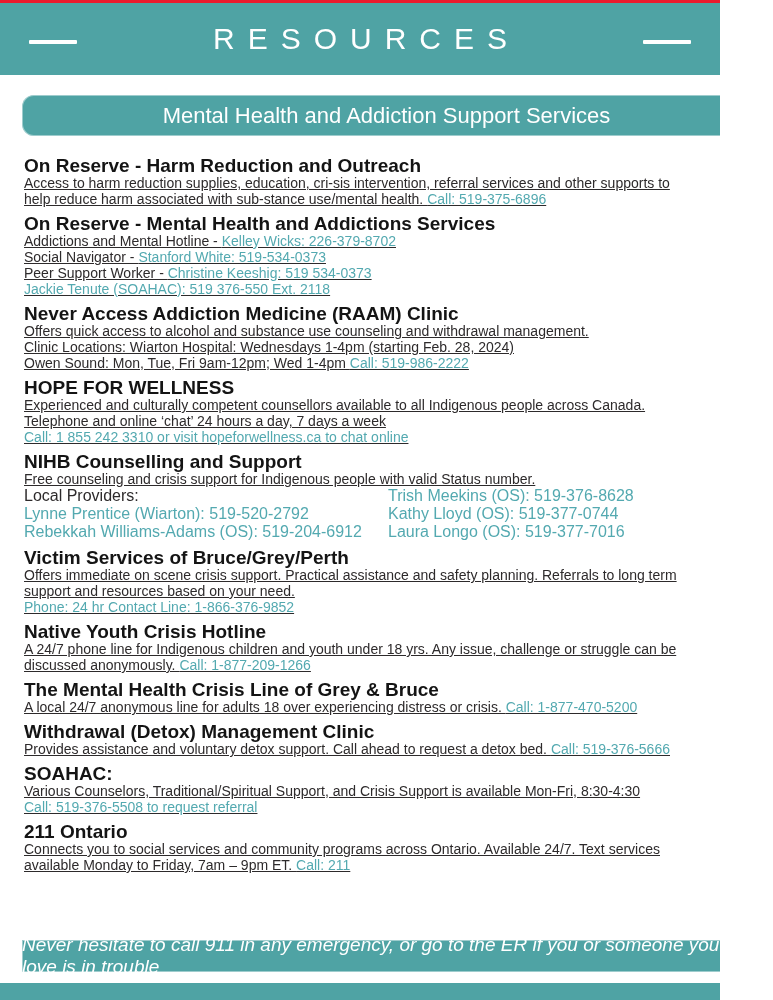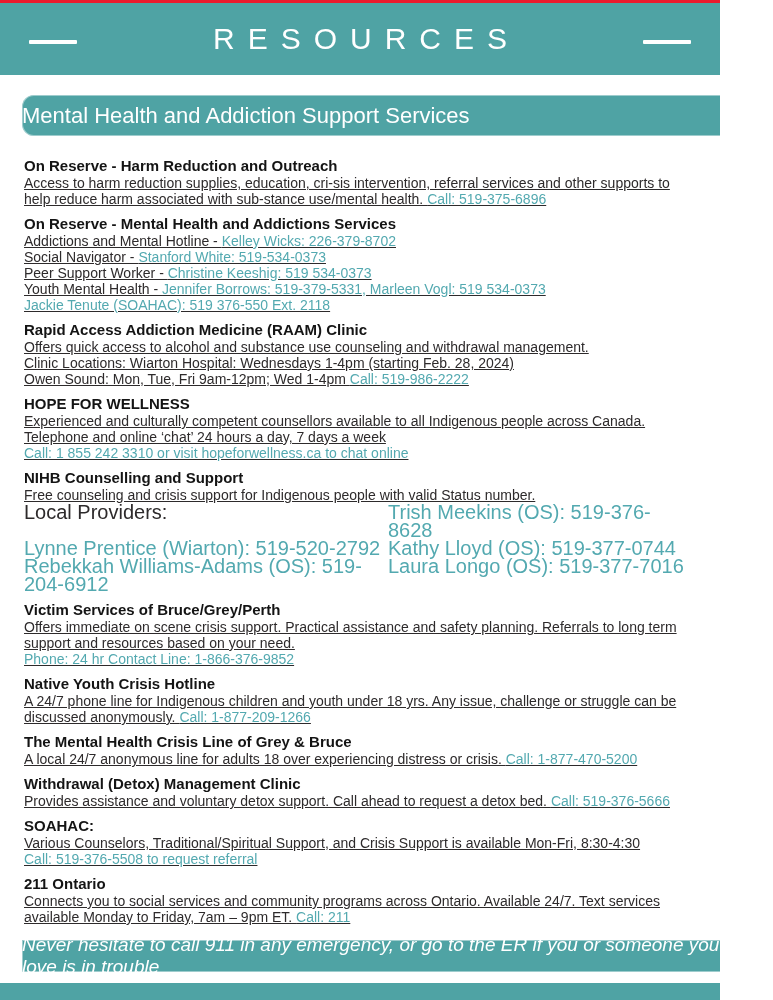--- a/index.html
+++ b/index.html
@@ -36,41 +36,41 @@
   }
   .header-dash{
     position:absolute;top:37px;width:48px;height:4px;background:#ffffff;border-radius:1px;
   }
   .header-dash.left{left:29px;}
   .header-dash.right{right:29px;}
   .sub-banner{
     position:absolute;top:95px;left:22px;width:729px;height:41px;
     background:var(--teal);
     box-shadow:0 0 0 1px rgba(255,255,255,0.45) inset;
-    display:flex;align-items:center;justify-content:flex-start;border-radius:12px;
+    display:flex;align-items:center;justify-content:center;border-radius:12px;
   }
   .sub-banner-title{
     color:#ffffff;font-size:22px;font-weight:400;
   }
   .content{
     position:absolute;top:156px;left:24px;right:25px;bottom:62px;
     overflow:hidden;
   }
   .section{margin-bottom:7px;}
   .section-title{
-    font-weight:700;font-size:15px;line-height:19px;color:var(--title);
+    font-weight:700;font-size:19px;line-height:19px;color:var(--title);
   }
   .line{
     font-size:14px;line-height:16px;color:var(--text);text-decoration:underline;
   }
   .seg{color:var(--text);}
   .seg.link{color:var(--link);}
   .cols-row{
     display:grid;grid-template-columns:364px 1fr;
-    font-size:20px;line-height:18px;
+    font-size:16px;line-height:18px;
   }
   .bottom-note{
     position:absolute;top:940px;left:22px;width:729px;height:32px;
     background:var(--teal);
     box-shadow:0 0 0 1px rgba(255,255,255,0.45) inset;
     display:flex;align-items:center;justify-content:center;
   }
   .bottom-note-text{color:#ffffff;font-size:19px;font-style:italic;}
   .footer-band{
     position:absolute;bottom:0;left:0;width:100%;height:17px;
@@ -96,25 +96,24 @@
   <div class="content">
       <div class="section">
         <div class="section-title">On Reserve - Harm Reduction and Outreach</div>
         <div class="line"><span class="seg">Access to harm reduction supplies, education, cri-sis intervention, referral services and other supports to help reduce harm associated with sub-stance use/mental health. </span><span class="seg link">Call: 519-375-6896</span></div>
       </div>
       <div class="section">
         <div class="section-title">On Reserve - Mental Health and Addictions Services</div>
         <div class="line"><span class="seg">Addictions and Mental Hotline - </span><span class="seg link">Kelley Wicks: 226-379-8702</span></div>
         <div class="line"><span class="seg">Social Navigator - </span><span class="seg link">Stanford White: 519-534-0373</span></div>
         <div class="line"><span class="seg">Peer Support Worker - </span><span class="seg link">Christine Keeshig: 519 534-0373</span></div>
-        <div class="line"><span class="seg">Youth Mental Health - </span><span class="seg link">Jennifer Borrows: 519-379-5331, Marleen Vogl: 519 534-0373</span></div>
         <div class="line"><span class="seg link">Jackie Tenute (SOAHAC): 519 376-550 Ext. 2118</span></div>
       </div>
       <div class="section">
-        <div class="section-title">Rapid Access Addiction Medicine (RAAM) Clinic</div>
+        <div class="section-title">Never Access Addiction Medicine (RAAM) Clinic</div>
         <div class="line"><span class="seg">Offers quick access to alcohol and substance use counseling and withdrawal management.</span></div>
         <div class="line"><span class="seg">Clinic Locations: Wiarton Hospital: Wednesdays 1-4pm (starting Feb. 28, 2024)</span></div>
         <div class="line"><span class="seg">Owen Sound: Mon, Tue, Fri 9am-12pm; Wed 1-4pm </span><span class="seg link">Call: 519-986-2222</span></div>
       </div>
       <div class="section">
         <div class="section-title">HOPE FOR WELLNESS</div>
         <div class="line"><span class="seg">Experienced and culturally competent counsellors available to all Indigenous people across Canada.</span></div>
         <div class="line"><span class="seg">Telephone and online ‘chat’ 24 hours a day, 7 days a week</span></div>
         <div class="line"><span class="seg link">Call: 1 855 242 3310 or visit hopeforwellness.ca to chat online</span></div>
       </div>

